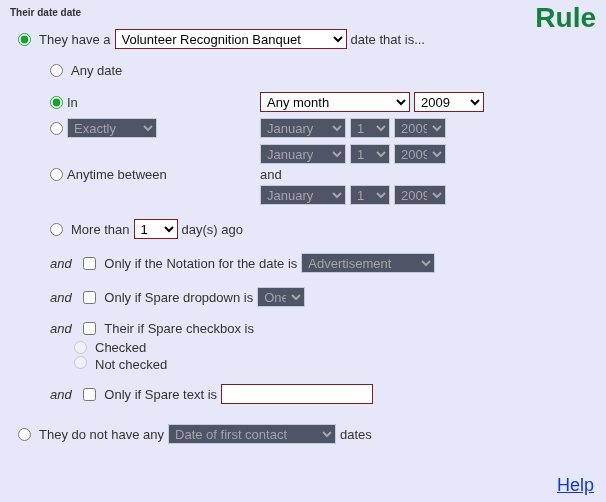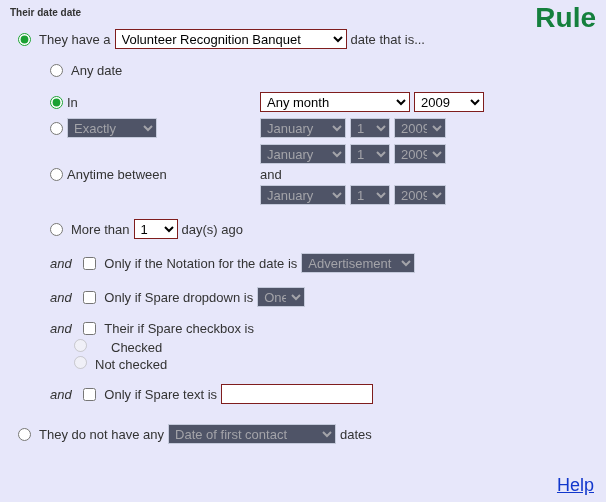--- a/index.html
+++ b/index.html
@@ -60,21 +60,21 @@
     border-color: #b8bfcf;
   }
   .sel-wide { width: 232px; }
   .sel-month { width: 150px; }
   .sel-month-dis { width: 86px; }
   .sel-day { width: 40px; }
   .sel-year { width: 70px; }
   .sel-year-dis { width: 52px; }
   .sel-exactly { width: 90px; }
   .sel-small { width: 44px; }
-  .sel-notation { width: 114px; }
+  .sel-notation { width: 134px; }
   .sel-one { width: 48px; }
   .sel-datetype { width: 168px; }
   .txt { width: 152px; height: 19px; }
   .date-area {
     display: flex;
     gap: 10px;
     width: 100%;
   }
   .date-left { width: 200px; display:flex; align-items:center; }
   .date-right { display:flex; flex-direction:column; gap:3px; }
@@ -207,21 +207,21 @@
   </div>
 
   <div class="spacer-v"></div>
 
   <div class="row indent-and">
     <i>and</i>&nbsp;
     <input type="checkbox" style="">
     <span>Their if Spare checkbox is</span>
   </div>
   <div class="sub-radio-block">
-    <div style="display:flex;align-items:flex-start;gap:20px;">
+    <div style="display:flex;align-items:center;gap:4px;">
       <input type="radio" disabled="" name="sparechk" style="">
       <span>Checked</span>
     </div>
     <div style="display:flex;align-items:flex-start;gap:4px;">
       <input type="radio" disabled="" name="sparechk" style="">
       <span>Not checked</span>
     </div>
   </div>
 
   <div class="spacer-v"></div>

